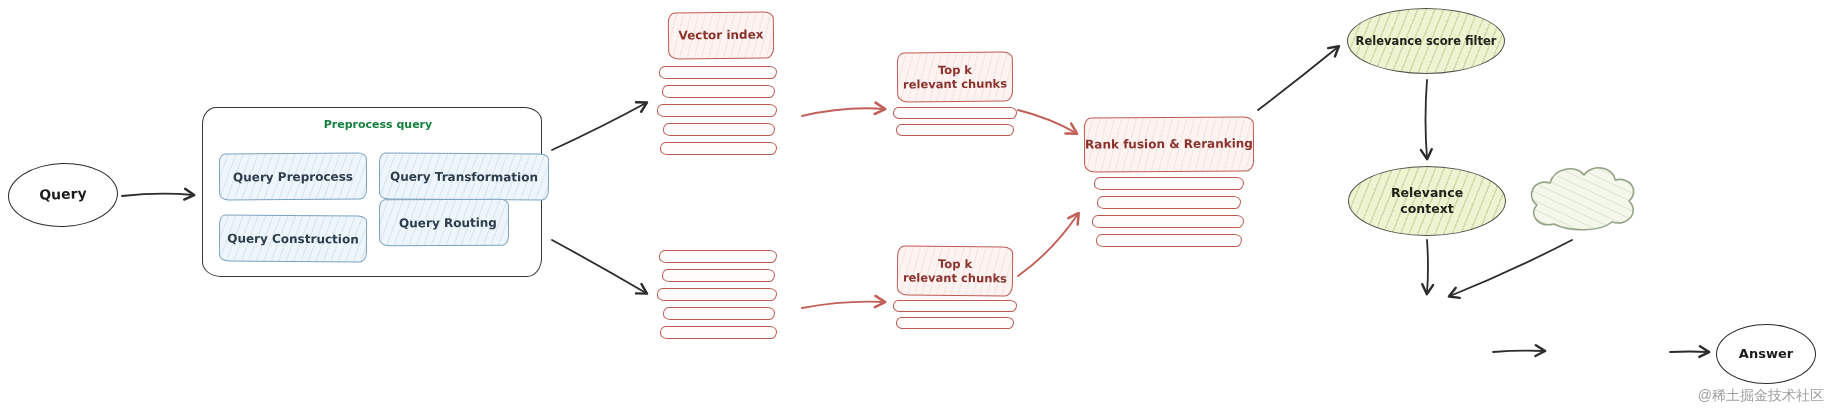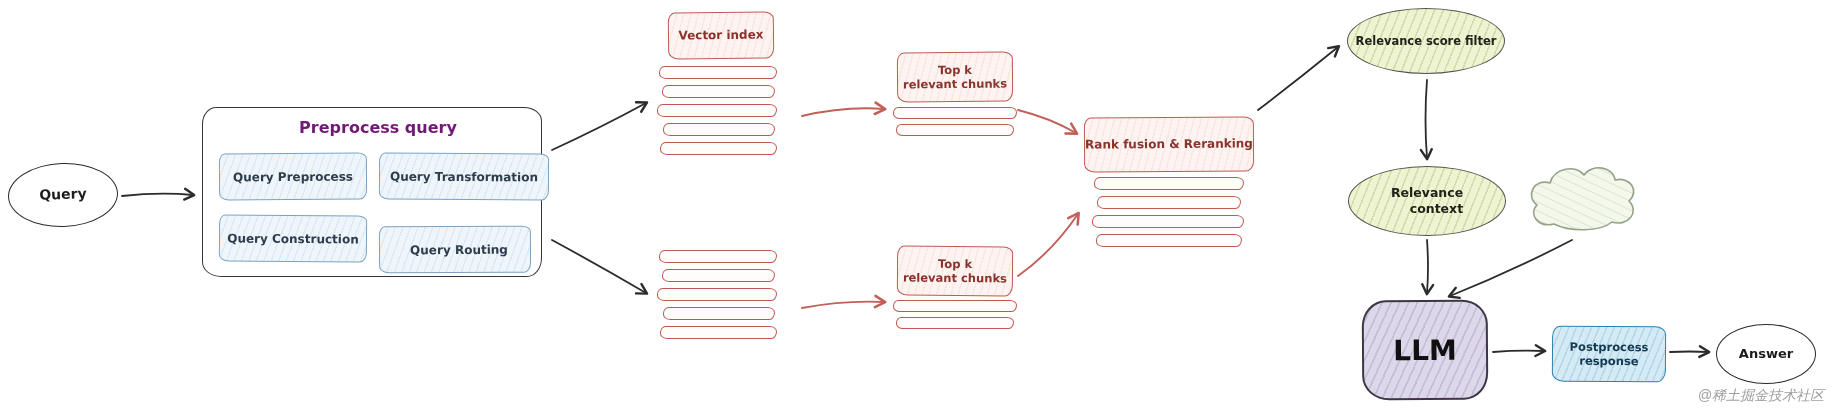--- a/index.html
+++ b/index.html
@@ -47,34 +47,34 @@
   #preprocess {
     position: absolute;
     left: 202px; top: 107px; width: 340px; height: 170px;
     border: 1.7px solid #33373b;
     border-radius: 14px 18px 15px 19px / 17px 14px 19px 15px;
     background: #ffffff;
   }
   #preprocess .title {
     position: absolute; top: 10px; left: 12px; right: 0;
     text-align: center;
-    font-weight: bold; font-size: 16px; color: #701a75;
+    font-weight: bold; font-size: 11px; color: #15803d;
   }
   .blue-box {
     position: absolute;
     display: flex; align-items: center; justify-content: center; text-align: center;
     border: 1.4px solid #7ba2c2;
     background: repeating-linear-gradient(110deg, rgba(130,170,205,0.16) 0 1.4px, transparent 1.4px 7px), #eef5fb;
     border-radius: 6px 9px 7px 10px / 9px 6px 10px 7px;
     font-size: 12px; font-weight: 600; color: #2e3d4c;
   }
   #q-expansion      { left: 16px;  top: 45px;  width: 148px; height: 47px; transform: rotate(-0.4deg); }
   #q-transformation { left: 176px; top: 45px;  width: 170px; height: 47px; transform: rotate(0.3deg); }
   #q-construction   { left: 16px;  top: 107px; width: 148px; height: 47px; transform: rotate(0.4deg); }
-  #q-routing        { left: 176px; top: 118px; width: 152px; height: 47px; transform: rotate(-0.3deg); padding-left: 8px; }
+  #q-routing        { left: 176px; top: 91px; width: 130px; height: 47px; transform: rotate(-0.3deg); padding-left: 8px; }
 
   
   .red-box {
     border: 1.5px solid #bf5a52;
     background: repeating-linear-gradient(105deg, rgba(205,125,115,0.10) 0 1.5px, transparent 1.5px 7px), #fdf4f2;
     color: #8a322c;
     font-weight: bold;
     border-radius: 7px 10px 8px 11px / 10px 7px 11px 8px;
   }
   #vector-label { left: 668px;  top: 12px;  width: 106px; height: 47px; font-size: 12px;   transform: rotate(-0.7deg); }
@@ -94,21 +94,20 @@
   }
   .bar.sm { height: 12px; }
 
   
   .green-ellipse {
     border-radius: 50%;
     border: 1.6px solid #52524a;
     background: repeating-linear-gradient(112deg, rgba(150,168,88,0.30) 0 1.6px, transparent 1.6px 8px), #eef3d2;
     font-weight: bold;
     color: #20241a;
-    text-align: right;
   }
   #relevance { left: 1347px; top: 8px;   width: 158px; height: 66px; font-size: 11.5px; }
   #relevance span { white-space: nowrap; }
   #retrieved { left: 1348px; top: 166px; width: 158px; height: 70px; font-size: 12.5px; }
 
   
   #cloud-svg { position: absolute; left: 1520px; top: 158px; }
   #conversation-label {
     position: absolute; left: 1532px; top: 182px; width: 108px;
     text-align: center; font-size: 11px; font-weight: bold; color: #353d2f;
@@ -134,21 +133,20 @@
     font-size: 11.5px; font-weight: bold; color: #143a52;
     transform: rotate(0.4deg);
   }
 
   #watermark {
     position: absolute;
     right: 8px; bottom: 3px;
     font-size: 14px;
     color: #9e9e9e;
     font-family: sans-serif;
-    font-style: italic;
   }
 </style>
 </head>
 <body>
 
 <div class="canvas">
 
   <svg class="arrows" width="1832" height="408" viewBox="0 0 1832 408">
     <defs>
       <marker id="ah-b" viewBox="0 0 12 12" refX="9" refY="6" markerWidth="8" markerHeight="8" orient="auto">
@@ -242,28 +240,21 @@
   <svg id="cloud-svg" width="130" height="84" viewBox="0 0 130 84">
     <defs>
       <pattern id="cloudhatch" width="8" height="8" patternTransform="rotate(115)" patternUnits="userSpaceOnUse">
         <rect width="8" height="8" fill="#f4f8ec"></rect>
         <line x1="0" y1="0" x2="0" y2="8" stroke="rgba(150,168,120,0.30)" stroke-width="1.6"></line>
       </pattern>
     </defs>
     <path d="M34,66 C18,70 8,56 17,47 C5,38 14,20 30,25 C34,10 56,6 64,17 C72,5 94,9 95,22 C110,18 120,33 109,43 C120,54 108,69 92,64 C80,74 50,74 34,66 Z" fill="url(#cloudhatch)" stroke="#94a487" stroke-width="1.6" stroke-linejoin="round"></path>
   </svg>
 
-  <div class="node" id="llm">
-    <span>LLM</span>
-  </div>
-
-  <div class="node" id="postprocess">
-    <span>Postprocess
-response</span>
-  </div>
+
 
   <div class="node ellipse" id="answer">
     <span>Answer</span>
   </div>
 
   <div id="watermark">@稀土掘金技术社区</div>
 
 </div>
 
 </body></html>

